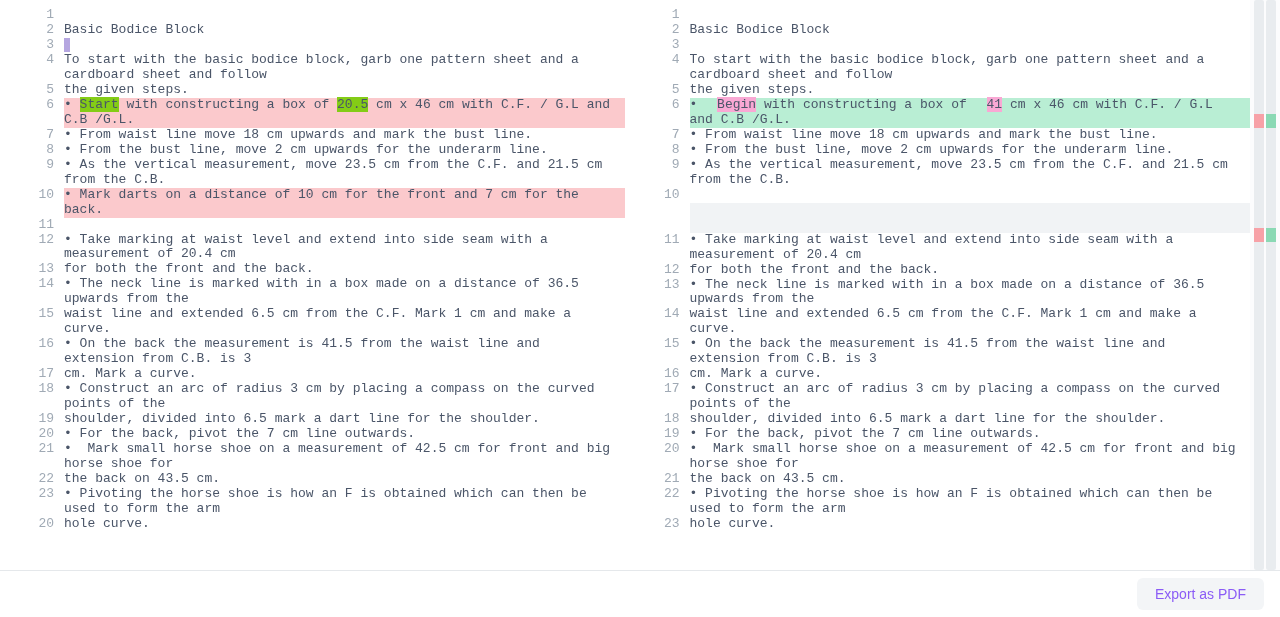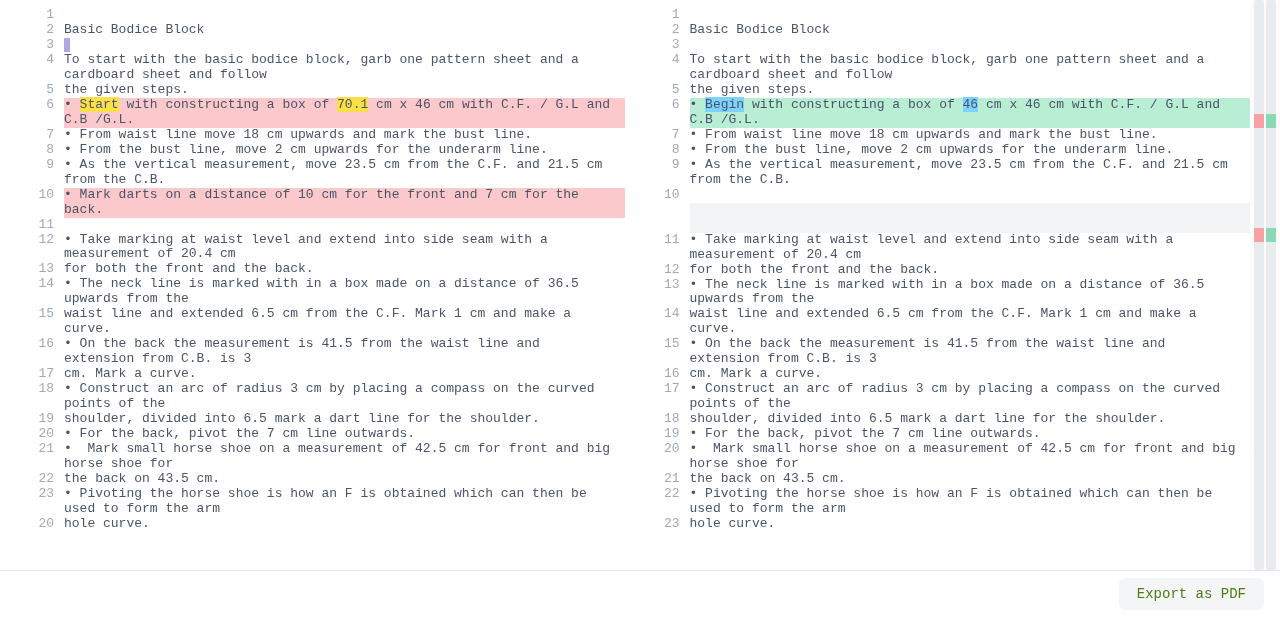--- a/index.html
+++ b/index.html
@@ -40,22 +40,22 @@
 }
 .content {
   flex: 1;
   white-space: pre-wrap;
   word-break: break-word;
   padding-right: 14px;
 }
 .line.removed .content { background: #fbc9cc; }
 .line.added .content { background: #b9eed4; }
 .line.blank .content { background: #f1f3f5; }
-.inline-removed { background: #fde047; }
-.inline-added { background: #7dd3fc; }
+.inline-removed { background: #84cc16; }
+.inline-added { background: #f9a8d4; margin-left: 12px; }
 .cursor-mark {
   display: inline-block;
   width: 6px;
   height: 14px;
   vertical-align: text-bottom;
   background: #b5a6e0;
 }
 .minimap {
   width: 30px;
   flex-shrink: 0;
@@ -84,26 +84,26 @@
   height: 47px;
   border-top: 1px solid #e5e8eb;
   display: flex;
   align-items: center;
   justify-content: flex-end;
   padding: 0 16px;
   background: #ffffff;
 }
 .export-btn {
   background: #f3f5f7;
-  color: #4d7c0f;
+  color: #8b5cf6;
   border: none;
   padding: 8px 18px;
   border-radius: 6px;
   font-size: 14px;
-  font-family: Liberation Mono, monospace;
+  font-family: Liberation Sans, sans-serif;
   cursor: default;
 }
 </style>
 </head>
 <body>
 
 <div class="diff-container">
   <div class="pane left-pane" id="left-pane">
       <div class="line ">
         <div class="gutter">1</div>
@@ -120,21 +120,21 @@
       <div class="line ">
         <div class="gutter">4</div>
         <div class="content">To start with the basic bodice block, garb one pattern sheet and a cardboard sheet and follow</div>
       </div>
       <div class="line ">
         <div class="gutter">5</div>
         <div class="content">the given steps.</div>
       </div>
       <div class="line removed">
         <div class="gutter">6</div>
-        <div class="content">• <span class="inline-removed">Start</span> with constructing a box of <span class="inline-removed">70.1</span> cm x 46 cm with C.F. / G.L and C.B /G.L.</div>
+        <div class="content">• <span class="inline-removed">Start</span> with constructing a box of <span class="inline-removed">20.5</span> cm x 46 cm with C.F. / G.L and C.B /G.L.</div>
       </div>
       <div class="line ">
         <div class="gutter">7</div>
         <div class="content">• From waist line move 18 cm upwards and mark the bust line.</div>
       </div>
       <div class="line ">
         <div class="gutter">8</div>
         <div class="content">• From the bust line, move 2 cm upwards for the underarm line.</div>
       </div>
       <div class="line ">
@@ -217,21 +217,21 @@
       <div class="line ">
         <div class="gutter">4</div>
         <div class="content">To start with the basic bodice block, garb one pattern sheet and a cardboard sheet and follow</div>
       </div>
       <div class="line ">
         <div class="gutter">5</div>
         <div class="content">the given steps.</div>
       </div>
       <div class="line added">
         <div class="gutter">6</div>
-        <div class="content">• <span class="inline-added">Begin</span> with constructing a box of <span class="inline-added">46</span> cm x 46 cm with C.F. / G.L and C.B /G.L.</div>
+        <div class="content">• <span class="inline-added">Begin</span> with constructing a box of <span class="inline-added">41</span> cm x 46 cm with C.F. / G.L and C.B /G.L.</div>
       </div>
       <div class="line ">
         <div class="gutter">7</div>
         <div class="content">• From waist line move 18 cm upwards and mark the bust line.</div>
       </div>
       <div class="line ">
         <div class="gutter">8</div>
         <div class="content">• From the bust line, move 2 cm upwards for the underarm line.</div>
       </div>
       <div class="line ">

